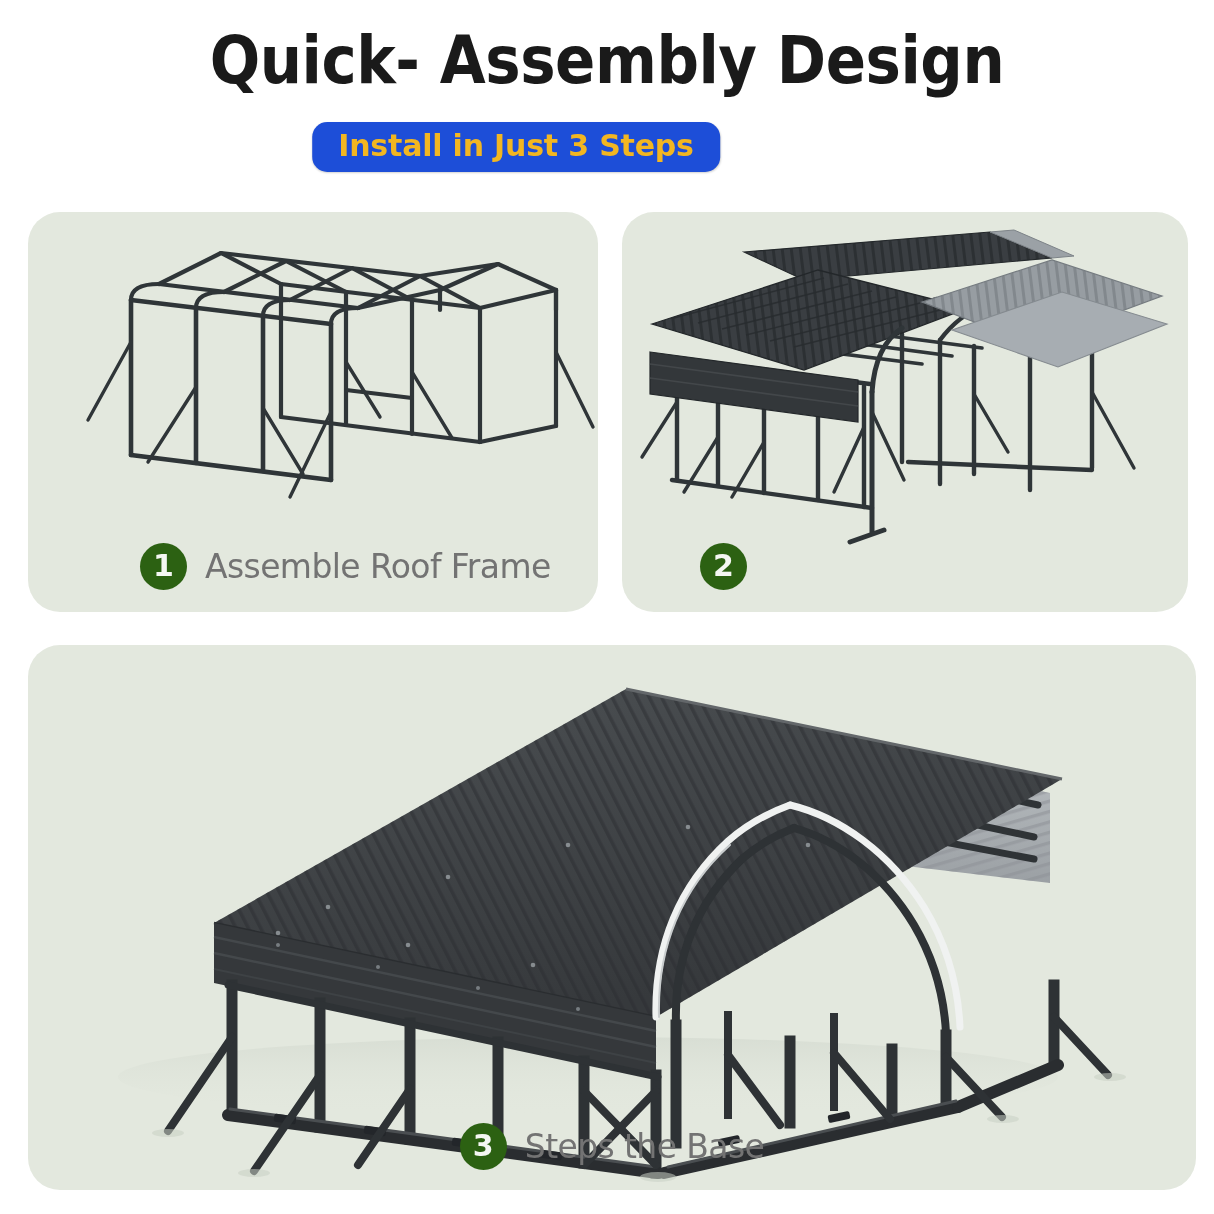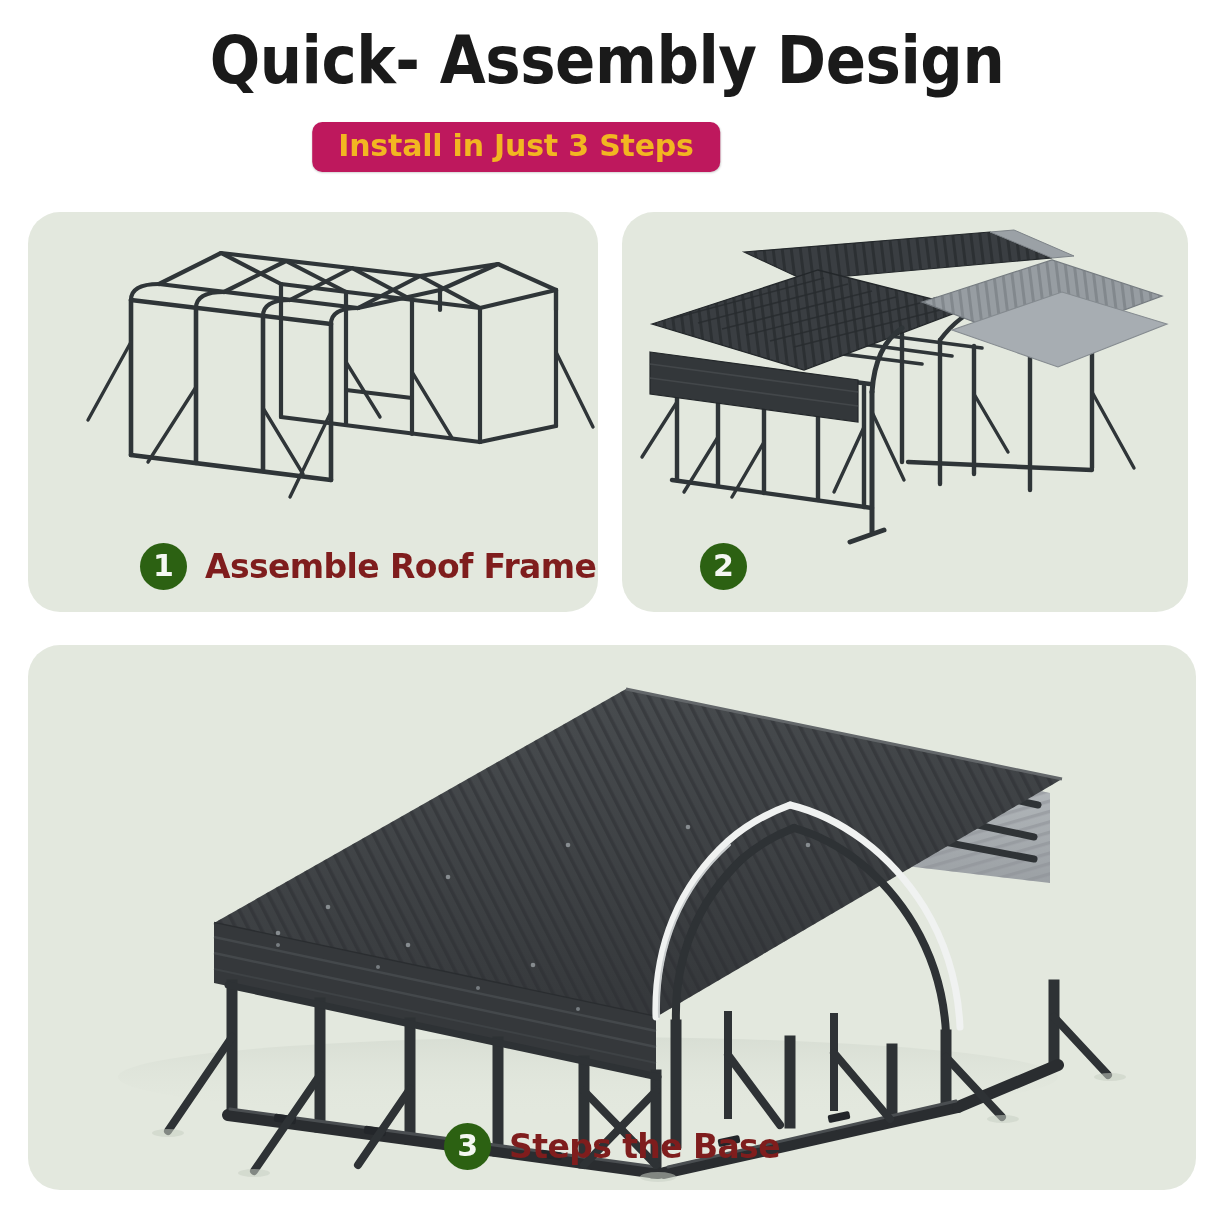--- a/index.html
+++ b/index.html
@@ -34,22 +34,22 @@
     font-family: "DejaVu Sans", sans-serif;
     transform: scaleX(0.90);
     transform-origin: center top;
     white-space: nowrap;
   }
   #subtitle-badge {
     position: absolute;
     left: 50%;
     top: 122px;
     transform: translateX(-50%);
-    background: #be185d;
-    border-radius: 10px;
+    background: #1d4ed8;
+    border-radius: 15px;
     padding: 7px 26px 9px 26px;
     box-shadow: 0 1px 2px rgba(0,0,0,0.18);
   }
   #subtitle-text {
     font-size: 30px;
     font-weight: 700;
     color: #f2b621;
     font-family: "DejaVu Sans", sans-serif;
     letter-spacing: -0.2px;
     white-space: nowrap;
@@ -96,22 +96,22 @@
     display: flex;
     align-items: center;
     justify-content: center;
     flex: none;
     line-height: 1;
     padding-bottom: 2px;
     box-sizing: border-box;
   }
   .step-label {
     font-size: 33px;
-    font-weight: 700;
-    color: #7f1d1d;
+    font-weight: 400;
+    color: #737373;
     font-family: "DejaVu Sans", sans-serif;
     letter-spacing: -0.6px;
     white-space: nowrap;
   }
 </style>
 </head>
 <body>
 
 <div id="header">
   <div id="main-title">Quick- Assembly Design</div>

